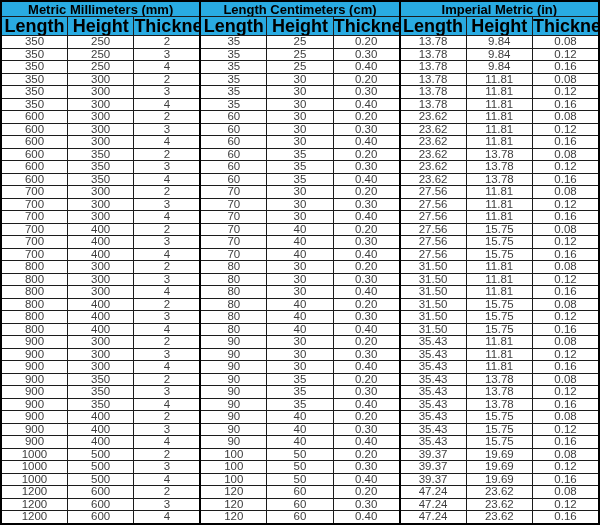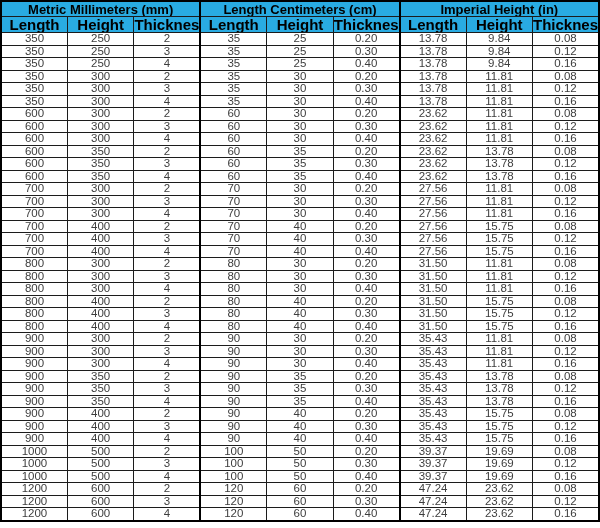--- a/index.html
+++ b/index.html
@@ -32,21 +32,21 @@
     text-align: center;
     vertical-align: middle;
     padding: 0;
     overflow: hidden;
     white-space: nowrap;
   }
   thead th {
     background: var(--header-bg);
     color: var(--header-text);
     font-weight: bold;
-    font-size: 15px;
+    font-size: 18px;
     height: 14px;
     line-height: 1;
   }
   thead tr.group-row th {
     font-size: 13px;
   }
   tbody td {
     background: var(--cell-bg);
     color: var(--cell-text);
     font-size: 11.5px;
@@ -75,21 +75,21 @@
         <col>
         <col>
       <col class="group-start">
         <col>
         <col>
     </colgroup>
     <thead>
       <tr class="group-row">
         <th colspan="3">Metric Millimeters (mm)</th>
         <th colspan="3" class="group-start">Length Centimeters (cm)</th>
-        <th colspan="3" class="group-start">Imperial Height (in)</th>
+        <th colspan="3" class="group-start">Imperial Metric (in)</th>
       </tr>
       <tr>
           <th>Length</th>
           <th>Height</th>
           <th>Thickness</th>
           <th class="group-start">Length</th>
           <th>Height</th>
           <th>Thickness</th>
           <th class="group-start">Length</th>
           <th>Height</th>

